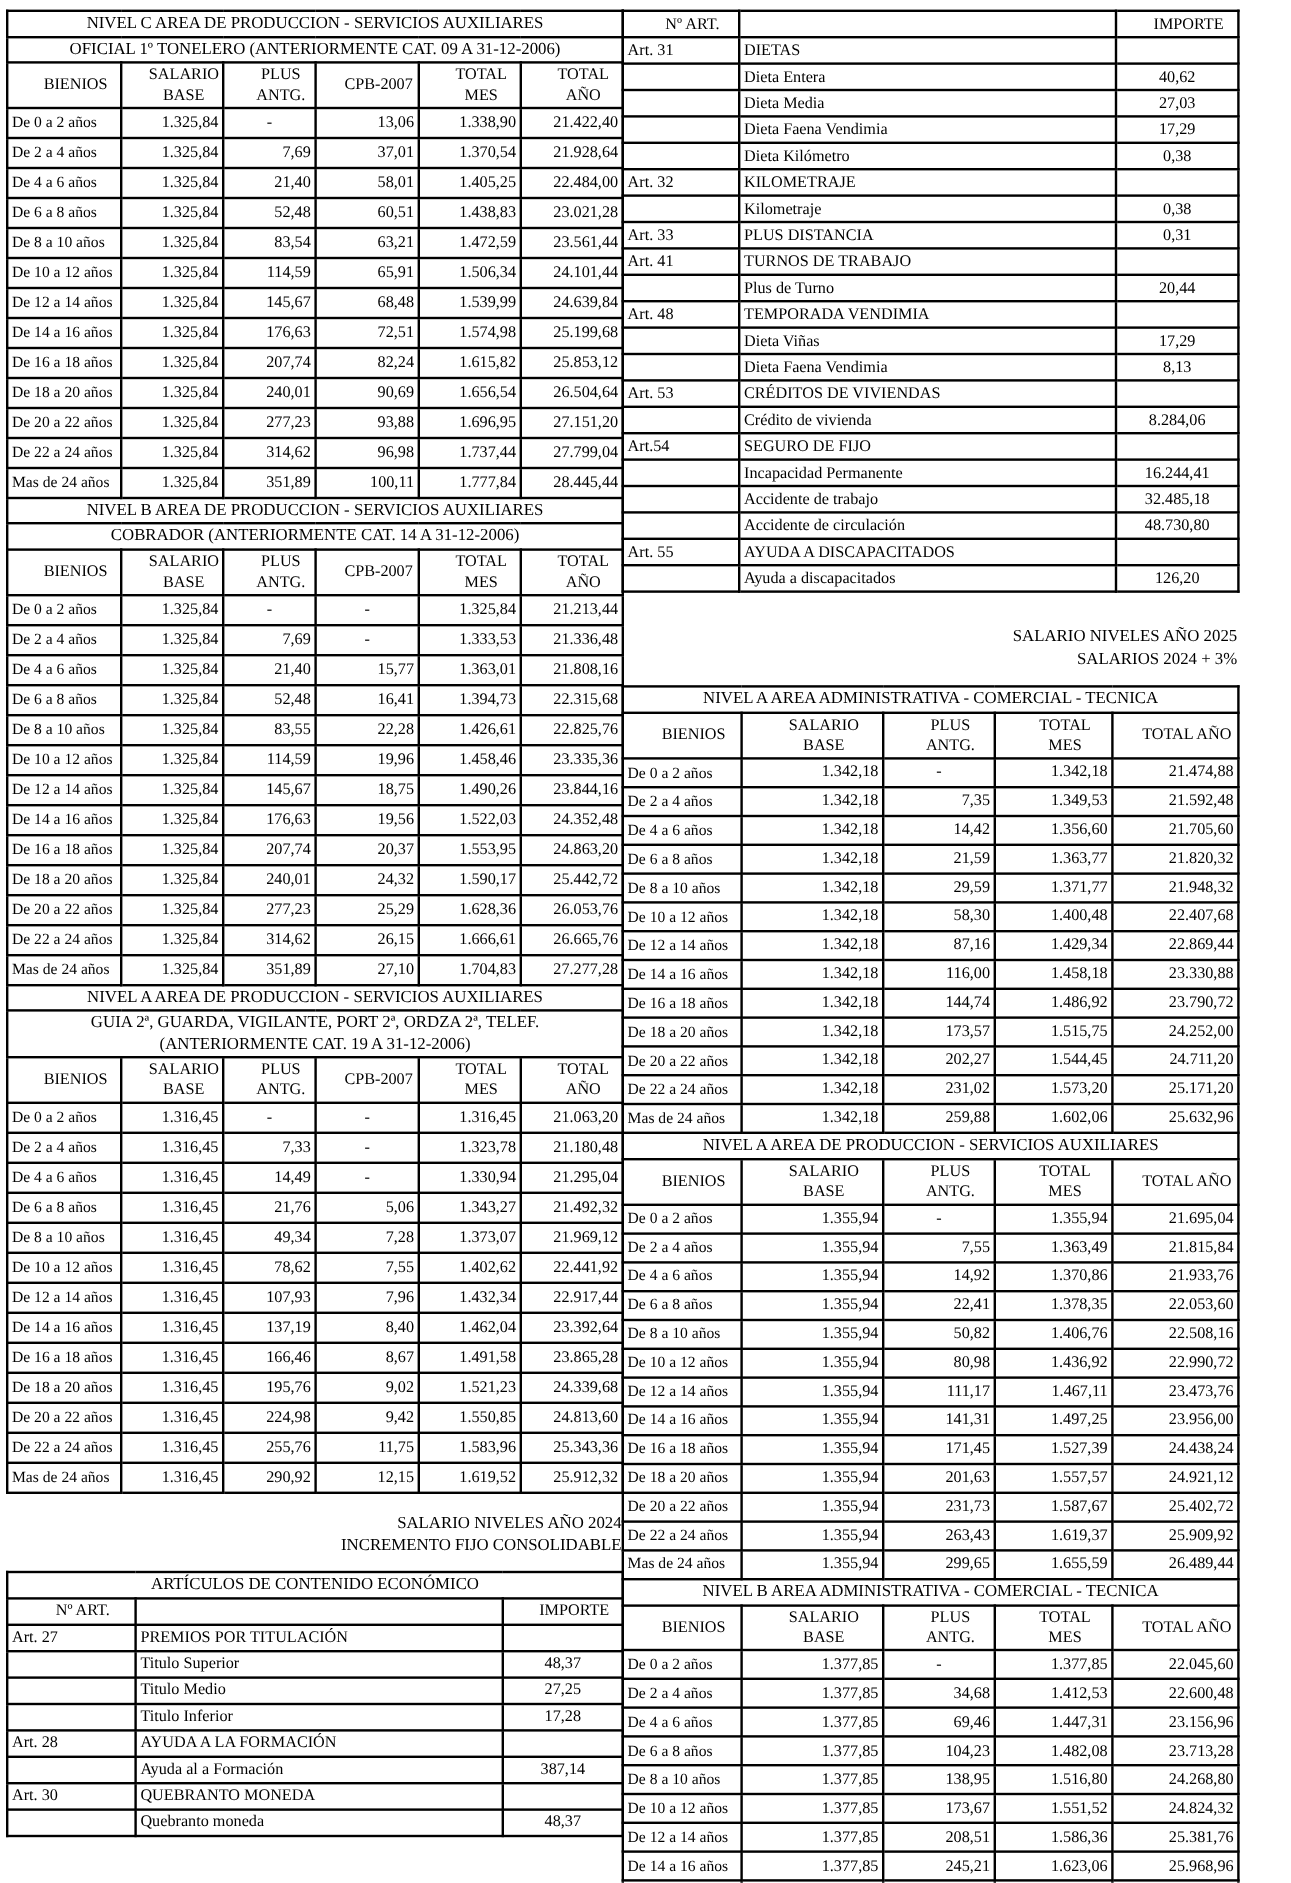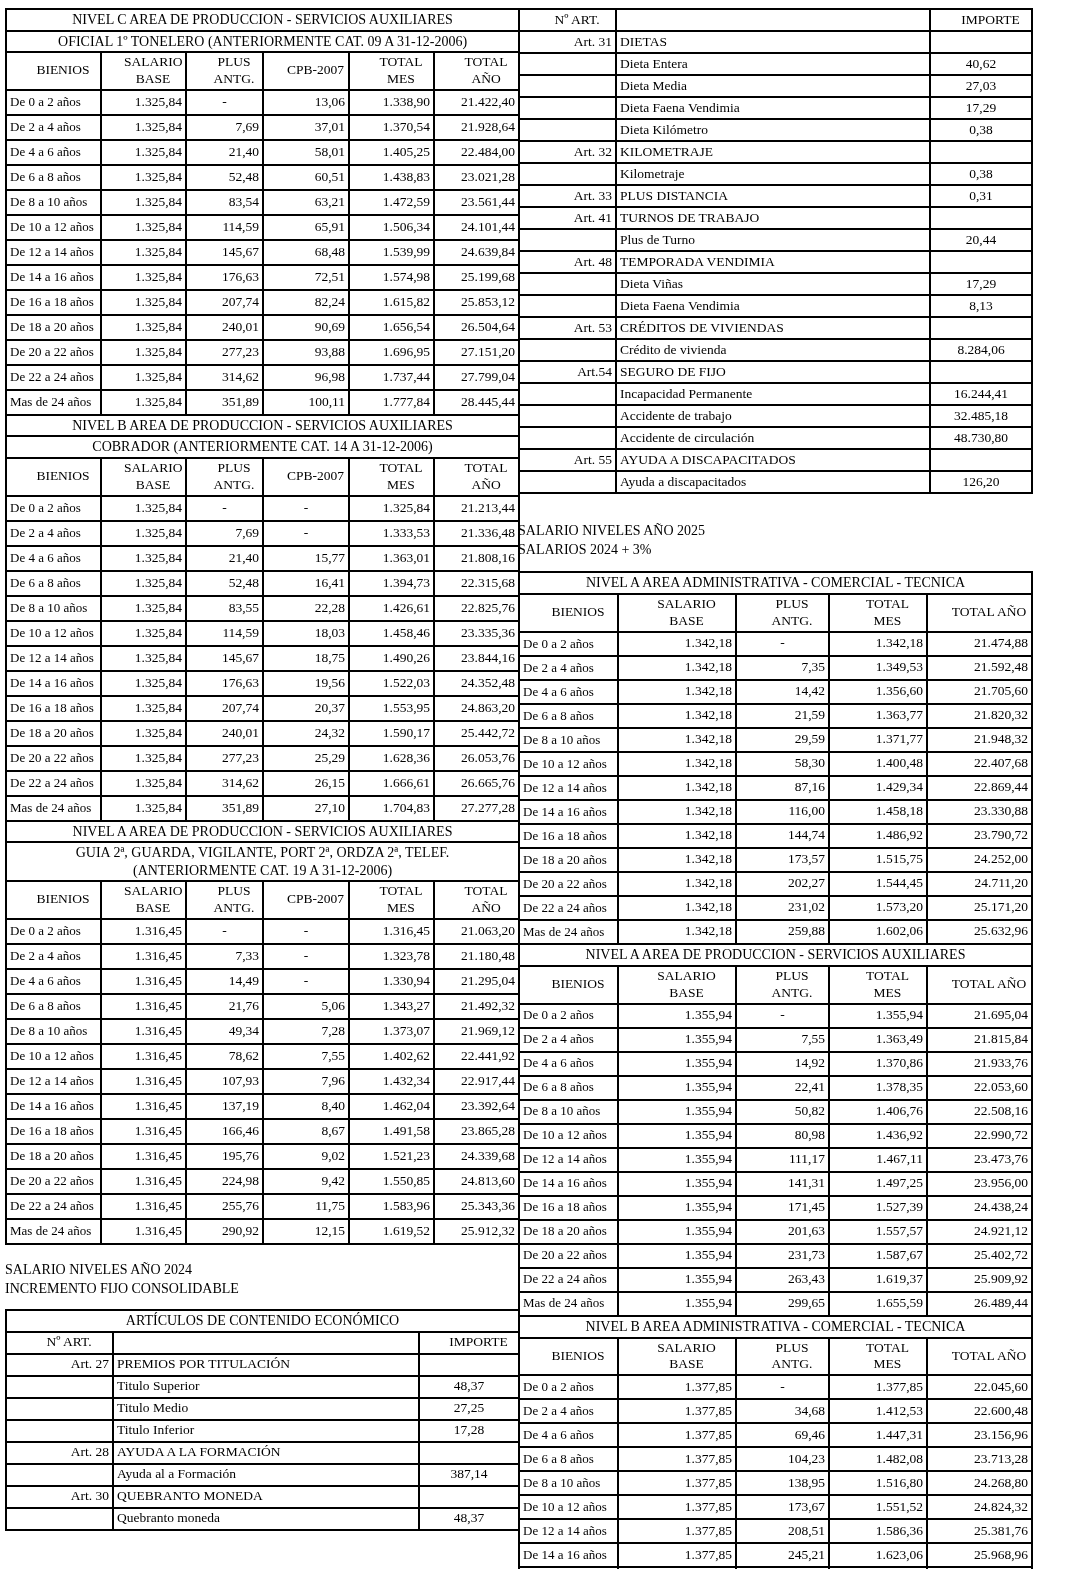--- a/index.html
+++ b/index.html
@@ -28,32 +28,32 @@
   
   .salary-2024 td { height:21px; }
   .salary-2024 .title-cell { height:17px; }
   .label { text-align:left; font-size:13px; }
   .num { text-align:right; }
   .dash { text-align:center; }
 
   
   .articles td { height:18px; }
   .articles th { height:18px; }
-  .articles .art { text-align:right; }
+  .articles .art { text-align:left; }
   .articles .concept-section { text-align:left; }
   .articles .concept-item { text-align:left;margin-left:36px; }
   .articles .importe { text-align:center; }
 
   
   .salary-2025 td { height:20px; }
   .salary-2025 th { height:20px; }
   .salary-2025 .title-cell { height:18px; }
 
   .heading {
-    text-align:left; font-size:14px; line-height:19px;
+    text-align:right; font-size:14px; line-height:19px;
     margin:15px 0 11px 0;
   }
   .heading-2025 { margin-top:27px; margin-bottom:12px; }
 </style>
 </head>
 <body>
 
 <div class="page">
 
   <div class="col">
@@ -244,21 +244,21 @@
             <td class="num">1.325,84</td>
             <td class="num">83,55</td>
             <td class="num">22,28</td>
             <td class="num">1.426,61</td>
             <td class="num">22.825,76</td>
           </tr>
           <tr>
             <td class="label">De 10 a 12 años</td>
             <td class="num">1.325,84</td>
             <td class="num">114,59</td>
-            <td class="num">18,03</td>
+            <td class="num">19,96</td>
             <td class="num">1.458,46</td>
             <td class="num">23.335,36</td>
           </tr>
           <tr>
             <td class="label">De 12 a 14 años</td>
             <td class="num">1.325,84</td>
             <td class="num">145,67</td>
             <td class="num">18,75</td>
             <td class="num">1.490,26</td>
             <td class="num">23.844,16</td>

